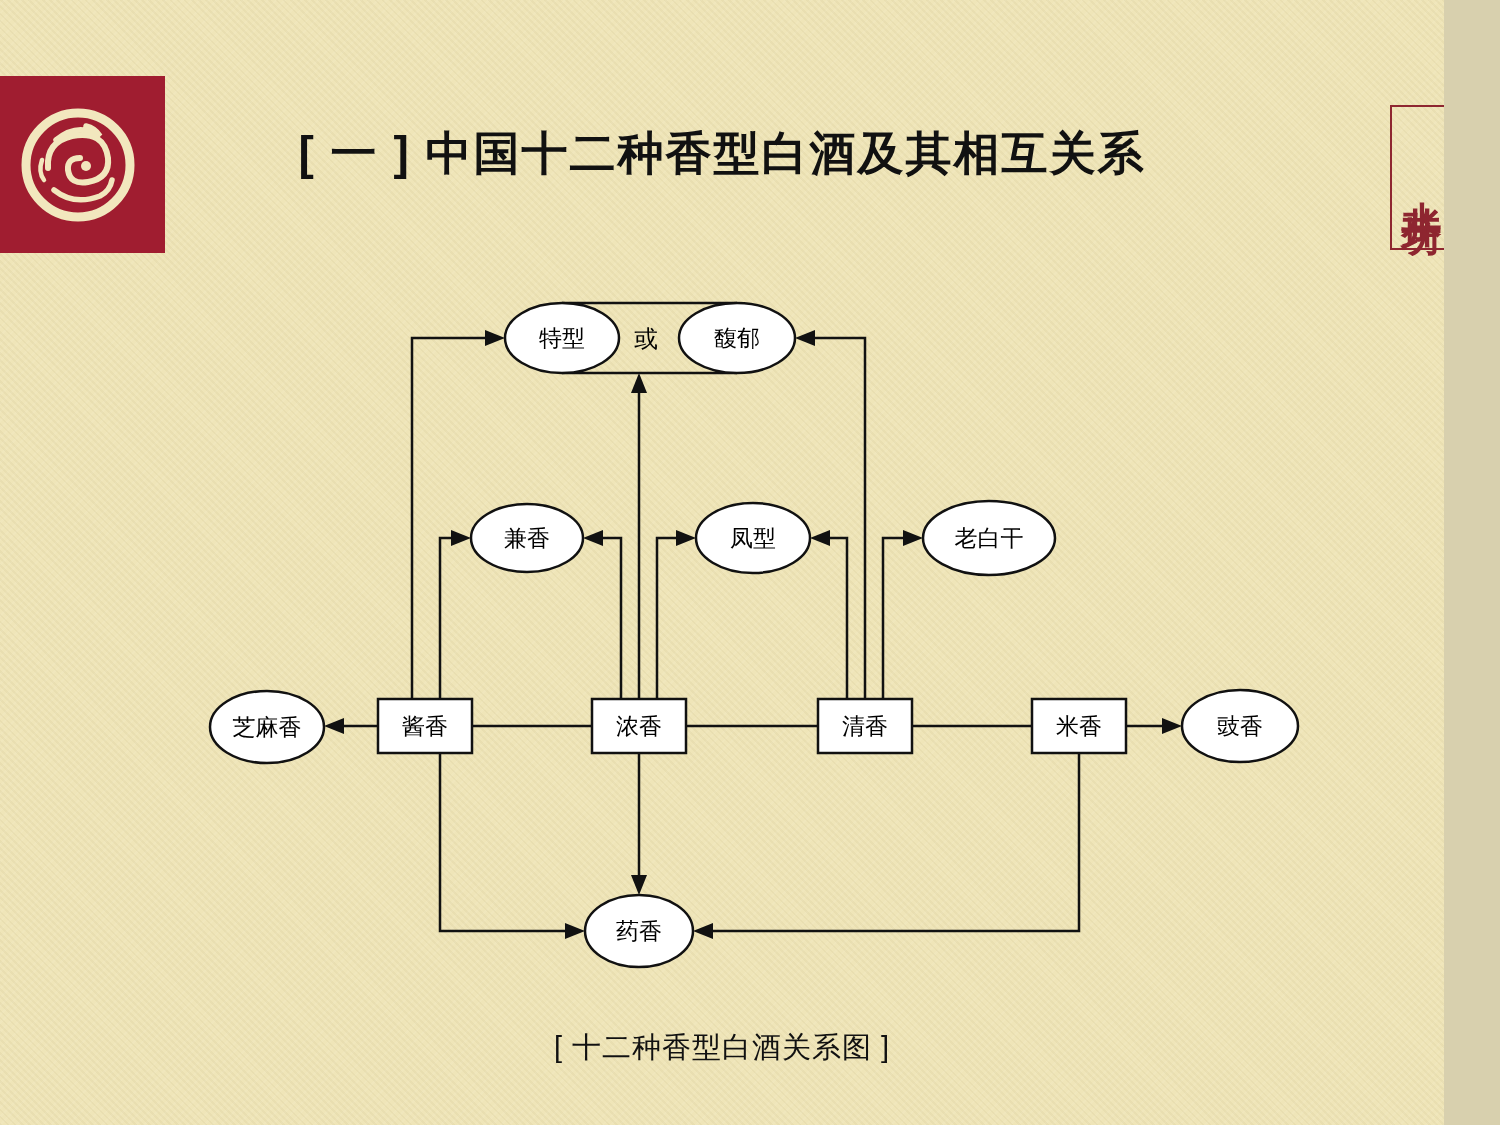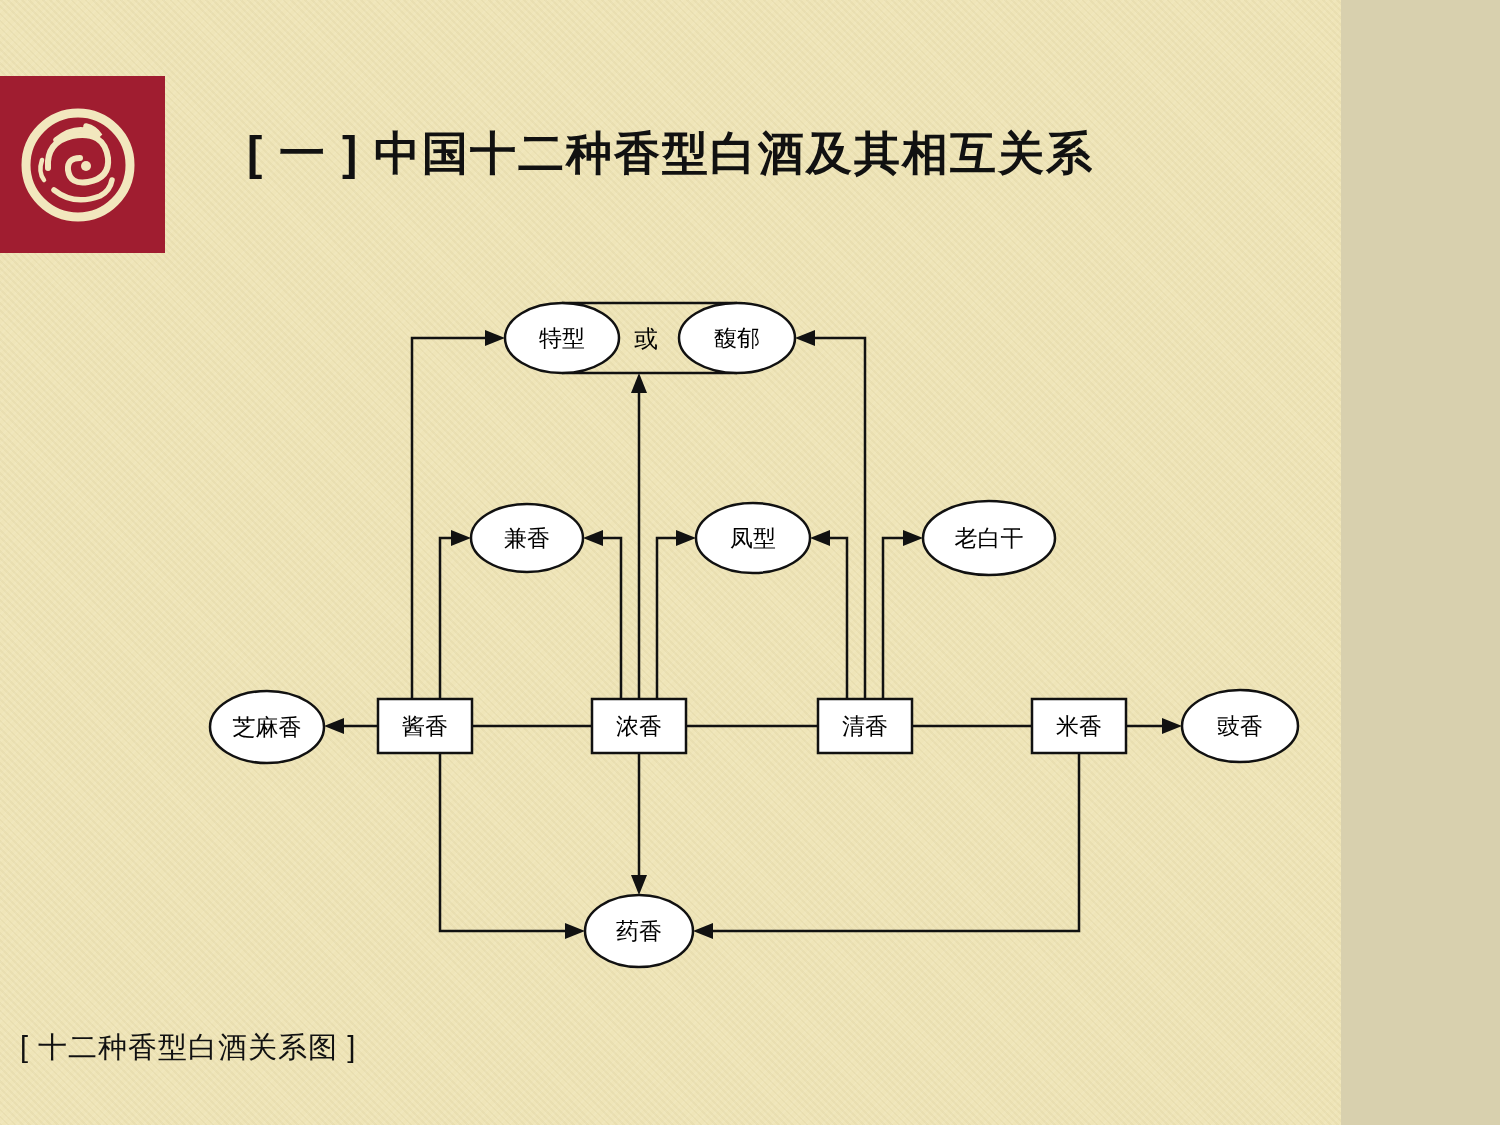--- a/index.html
+++ b/index.html
@@ -1,32 +1,32 @@
 <!DOCTYPE html>
 <html><head>
 <meta charset="utf-8">
 <style>
   html,body{margin:0;padding:0;background:#d8d0ae;}
   .page{
-    position:relative;width:1341px;height:1125px;overflow:hidden;
+    position:relative;width:1444px;height:1125px;overflow:hidden;
     background-color:#efe5b8;
     background-image:
       repeating-linear-gradient(45deg, rgba(120,100,40,.05) 0 2px, rgba(0,0,0,0) 2px 5px),
       repeating-linear-gradient(-45deg, rgba(255,255,255,.06) 0 2px, rgba(0,0,0,0) 2px 6px);
     font-family:"Liberation Sans","DejaVu Sans",sans-serif;
     color:#111;
   }
   .title{
     position:absolute;top:118px;left:0;width:100%;
     text-align:center;font-size:46px;font-weight:bold;
     letter-spacing:2px;line-height:70px;white-space:nowrap;
   }
   .caption{
-    position:absolute;top:1030px;left:12px;width:100%;
-    text-align:left;font-size:29px;letter-spacing:1px;line-height:34px;padding-left:8px;
+    position:absolute;top:1030px;left:0;width:100%;
+    text-align:center;font-size:29px;letter-spacing:1px;line-height:34px;
   }
   .corner-emblem{position:absolute;left:0;top:76px;width:165px;height:177px;}
   .logo-bar{position:absolute;left:1482px;top:77px;width:18px;height:176px;background:#a01d30;}
   .brand-frame{
     position:absolute;left:1390px;top:105px;width:62px;height:145px;
     border:2px solid #8e2630;box-sizing:border-box;
     display:flex;align-items:center;justify-content:center;background:rgba(255,255,255,0.02);
   }
   .brand-name{
     writing-mode:vertical-rl;text-orientation:upright;

